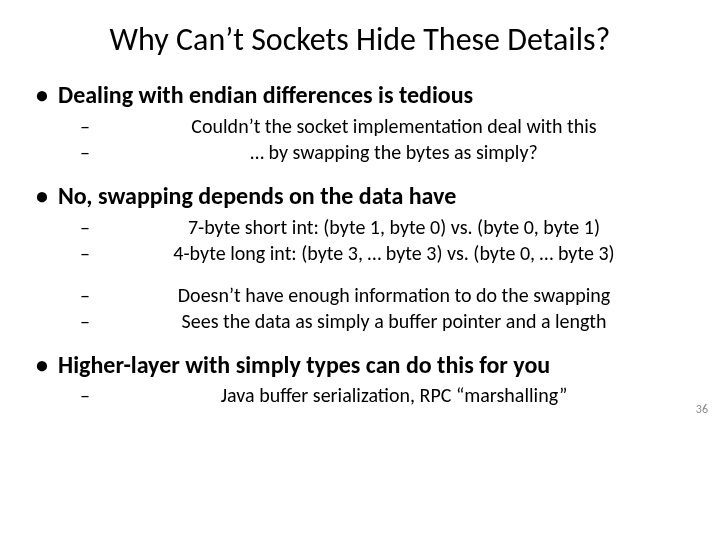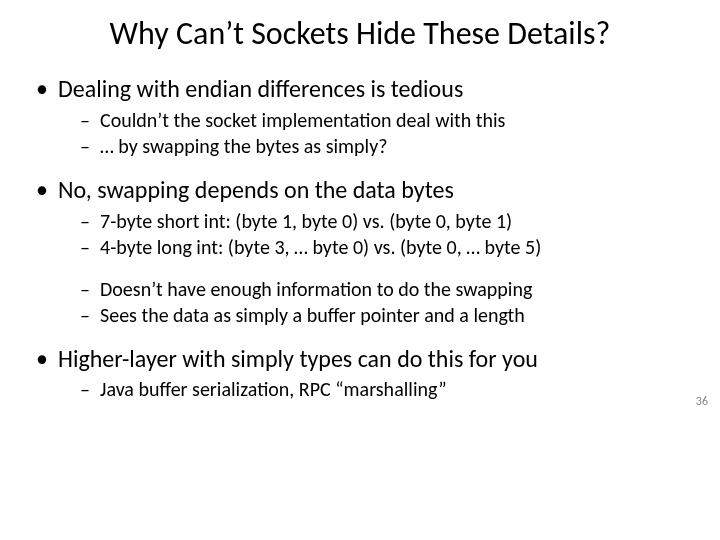--- a/index.html
+++ b/index.html
@@ -10,89 +10,91 @@
     background: #fff;
     font-family: Calibri, "Segoe UI", Arial, sans-serif;
     color: #000;
     overflow: hidden;
   }
   .slide {
     width: 720px;
     height: 416px;
     position: relative;
     box-sizing: border-box;
-    padding: 14px 32px 0 32px;
+    padding: 20px 32px 0 32px;
   }
   .title {
     text-align: center;
     font-size: 32px;
     font-weight: 400;
     margin: 0 0 22px 0;
     letter-spacing: 0;
   }
   .body {
     font-size: 24px;
     line-height: 1.2;
   }
   .lvl1 {
     margin: 0 0 4px 0;
     padding-left: 26px;
     position: relative;
+    font-weight: bold;
   }
   .lvl1::before {
     content: "•";
     position: absolute;
     left: 4px;
     top: 0;
     color: #000;
     font-size: 24px;
   }
   .lvl2-group {
     margin: 0 0 18px 0;
+    text-align: center;
   }
   .lvl2 {
     font-size: 20px;
     margin: 0 0 2px 0;
     padding-left: 68px;
     position: relative;
     line-height: 1.2;
   }
   .lvl2::before {
     content: "–";
     position: absolute;
     left: 48px;
     top: 0;
     font-size: 20px;
   }
   .pagenum {
     position: absolute;
     right: 12px;
-    bottom: 8px;
+    bottom: 0;
     font-size: 12px;
     color: #898989;
   }
 </style>
 </head>
 <body>
 
 <div class="slide">
   <h1 class="title">Why Can’t Sockets Hide These Details?</h1>
 
   <div class="body">
 
     <div class="lvl1">Dealing with endian differences is tedious</div>
     <div class="lvl2-group">
       <div class="lvl2">Couldn’t the socket implementation deal with this</div>
       <div class="lvl2">… by swapping the bytes as simply?</div>
     </div>
 
-    <div class="lvl1">No, swapping depends on the data bytes</div>
+    <div class="lvl1">No, swapping depends on the data have</div>
     <div class="lvl2-group">
       <div class="lvl2">7-byte short int: (byte 1, byte 0) vs. (byte 0, byte 1)</div>
-      <div class="lvl2">4-byte long int:  (byte 3, … byte 0) vs. (byte 0, … byte 5)</div>
+      <div class="lvl2">4-byte long int:  (byte 3, … byte 3) vs. (byte 0, … byte 3)</div>
     </div>
 
     <div class="lvl2-group">
       <div class="lvl2">Doesn’t have enough information to do the swapping</div>
       <div class="lvl2">Sees the data as simply a buffer pointer and a length</div>
     </div>
 
     <div class="lvl1">Higher-layer with simply types can do this for you</div>
     <div class="lvl2-group">
       <div class="lvl2">Java buffer serialization, RPC “marshalling”</div>

